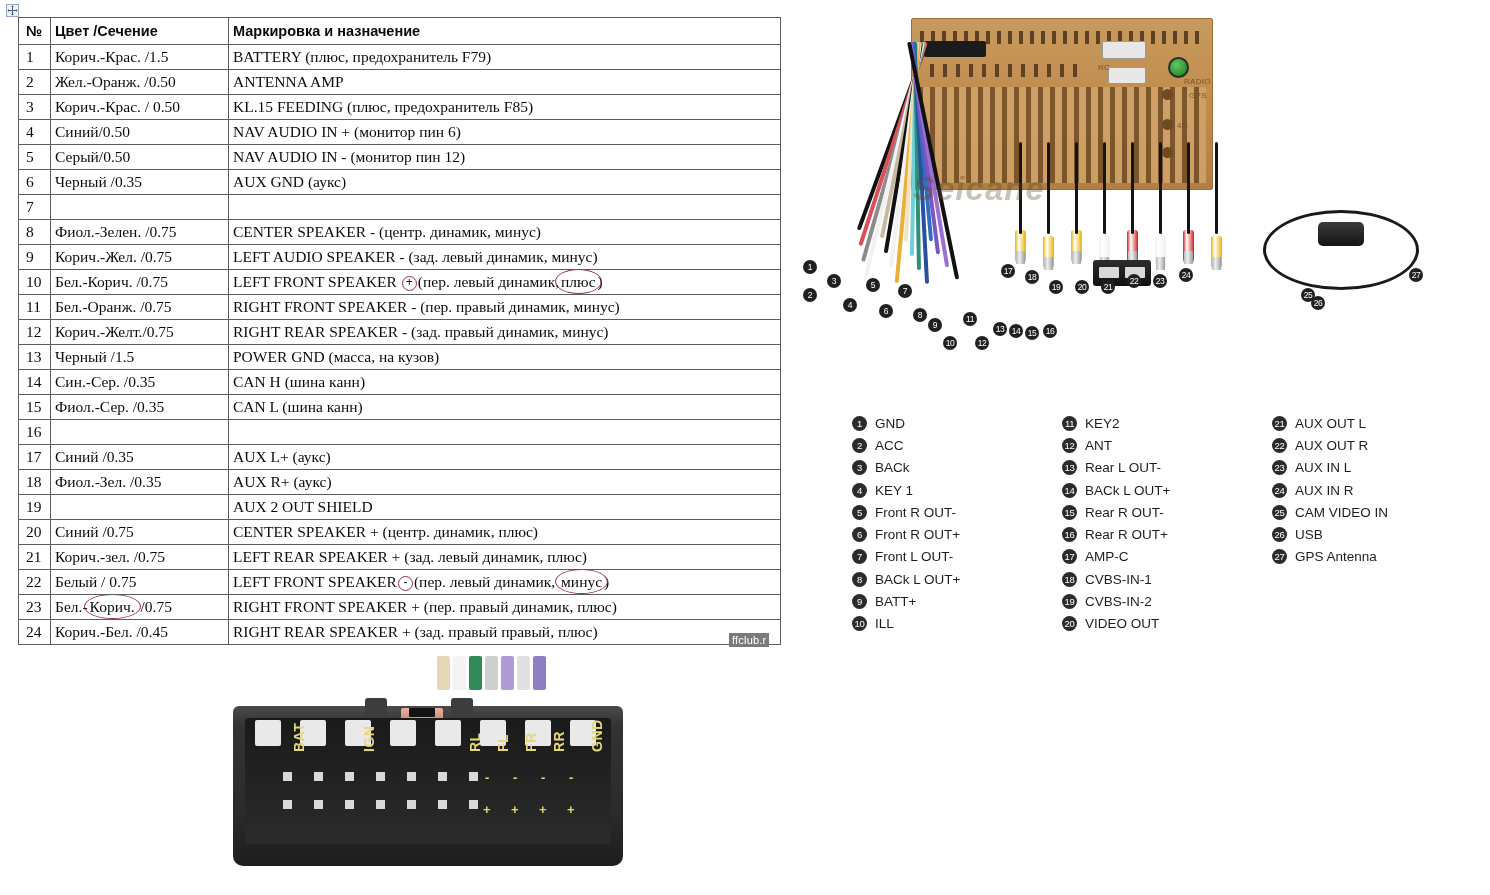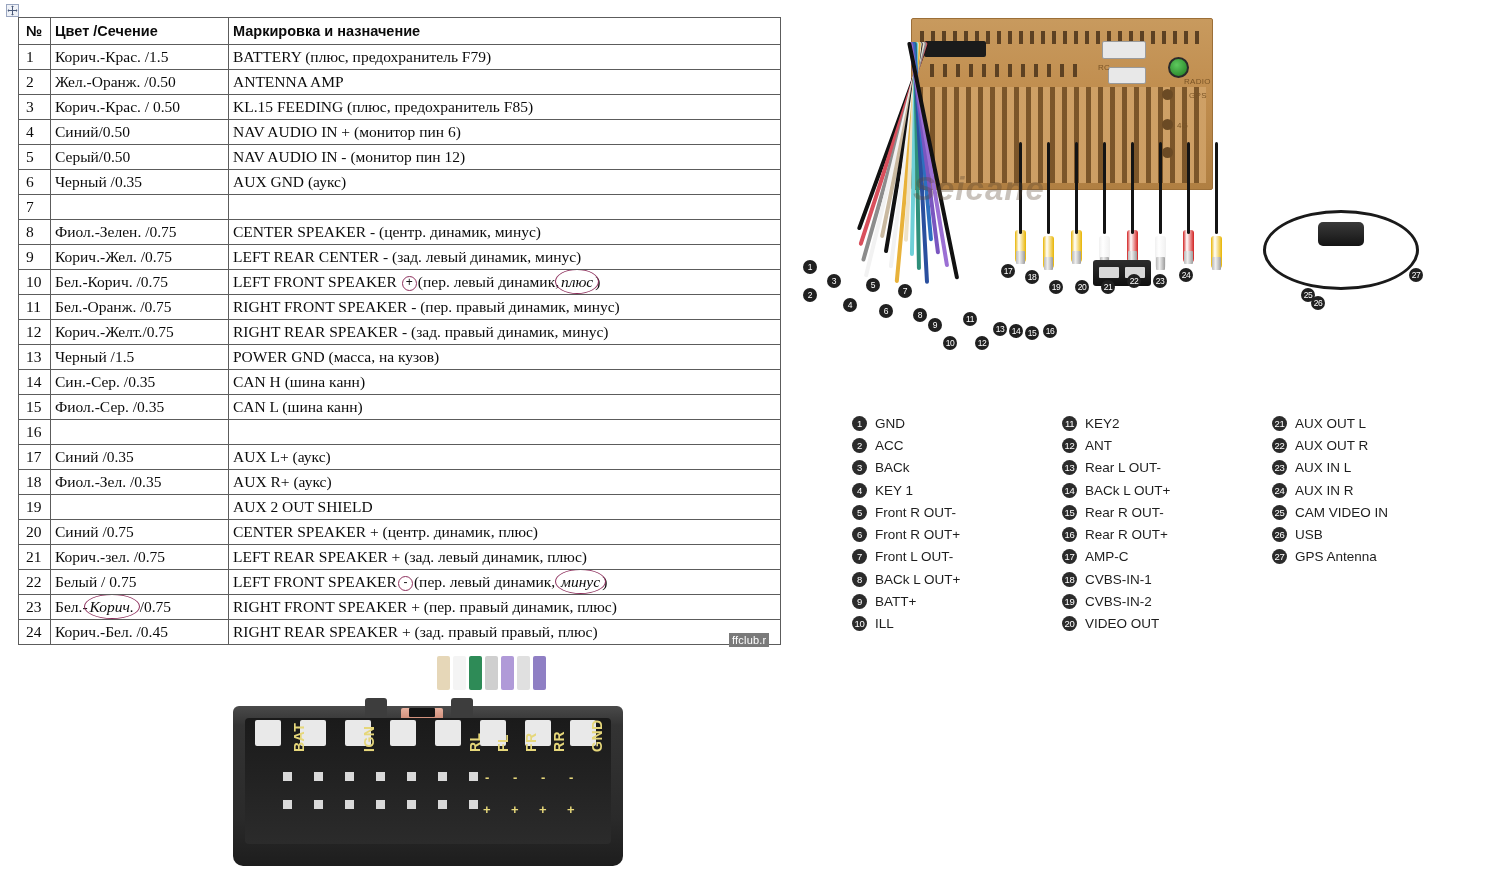--- a/index.html
+++ b/index.html
@@ -68,21 +68,20 @@
     text-align: left;
     padding-left: 7px;
   }
   tr.empty td { height: 24px; }
 
   
   .circ-ell {
     position: relative;
     display: inline-block;
     padding: 0 2px;
-    font-style: italic;
   }
   .circ-ell::after {
     content: "";
     position: absolute;
     left: -4px; right: -4px; top: -2px; bottom: -1px;
     border: 1.4px solid #8d2f5c;
     border-radius: 50%;
     pointer-events: none;
   }
   .sym-circ {
@@ -411,21 +410,21 @@
           <td></td>
         </tr>
         <tr>
           <td class="num">8</td>
           <td>Фиол.-Зелен. /0.75</td>
           <td>CENTER SPEAKER - (центр. динамик, минус)</td>
         </tr>
         <tr>
           <td class="num">9</td>
           <td>Корич.-Жел. /0.75</td>
-          <td>LEFT REAR CENTER - (зад. левый динамик, минус)</td>
+          <td>LEFT AUDIO SPEAKER - (зад. левый динамик, минус)</td>
         </tr>
         <tr>
           <td class="num">10</td>
           <td>Бел.-Корич. /0.75</td>
           <td>LEFT FRONT SPEAKER <span class="sym-circ">+</span>(пер. левый динамик,<span class="circ-ell">плюс</span>)</td>
         </tr>
         <tr>
           <td class="num">11</td>
           <td>Бел.-Оранж. /0.75</td>
           <td>RIGHT FRONT SPEAKER - (пер. правый динамик, минус)</td>

